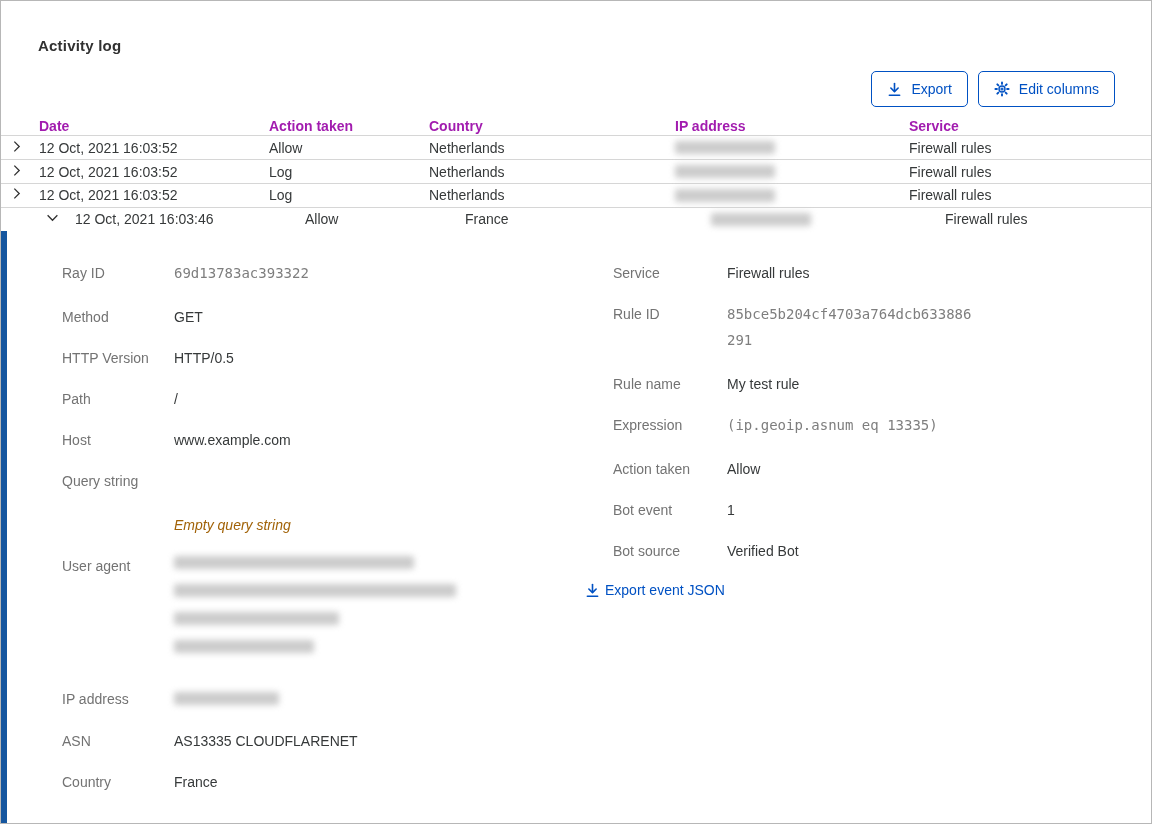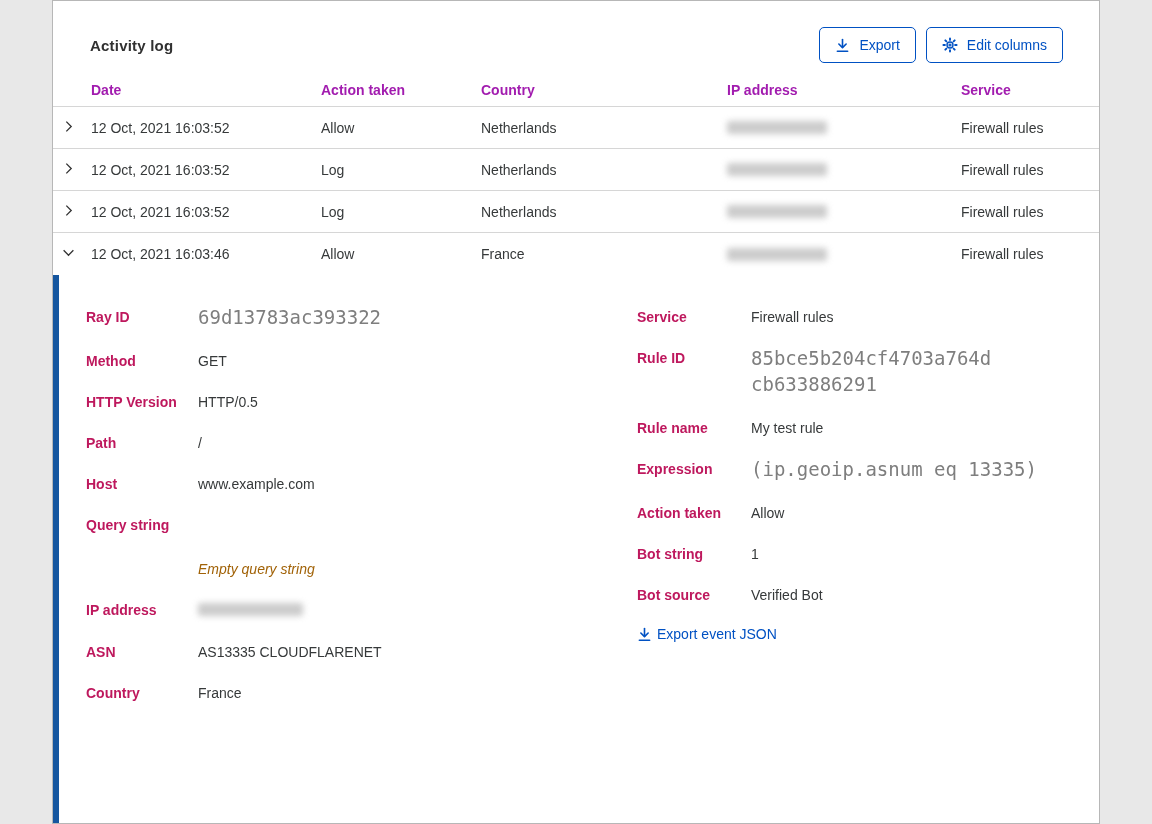--- a/index.html
+++ b/index.html
@@ -1,63 +1,63 @@
 <!DOCTYPE html>
 <html><head>
 <meta charset="utf-8">
 <style>
   * { margin:0; padding:0; box-sizing:border-box; }
   html,body { background:#e8e8e8; }
   body { font-family:"Liberation Sans", sans-serif; }
   .page {
-    width:1048px; height:824px; background:#ffffff;
+    width:1152px; height:824px; background:#ffffff;
     border:1px solid #b7b7b7; margin:0 auto;
     display:flex; flex-direction:column; overflow:hidden;
     color:#36393a; font-size:14px;
   }
 
   
   .hdr { display:flex; justify-content:space-between; align-items:flex-start;
          padding:26px 36px 10px 37px; }
   .title { font-size:15px; font-weight:700; color:#313131; padding-top:10px; letter-spacing:.2px; }
-  .btns { display:flex; gap:10px; }
+  .btns { display:flex; gap:10px;margin-top:44px; }
   .btn { display:flex; align-items:center; gap:9px; height:36px; padding:0 15px;
          background:#fff; border:1px solid #0051c3; border-radius:5px;
          color:#0051c3; font-size:14px; font-family:inherit; cursor:pointer; }
   .btn svg { display:block; }
 
   
   .thead, .trow { display:flex; align-items:center; width:100%; }
   .thead { height:34px; font-weight:600; color:#a21caf; border-bottom:1px solid #d6d6d6; }
   .trow  { height:42px; border-bottom:1px solid #d6d6d6; cursor:pointer; }
-  .trow.expanded { border-bottom:none; }
+  .trow.expanded { border-bottom:none;padding-left:36px; }
   .c-chev    { width:38px; padding-left:9px; display:flex; align-items:center; }
   .c-date    { width:230px; }
   .c-action  { width:160px; }
   .c-country { width:246px; }
   .c-ip      { width:234px; display:flex; align-items:center; }
   .c-service { flex:1; }
 
   
   .blur { background:#a9a9a9; height:13px; border-radius:2px;
           filter:blur(3px); opacity:.6; }
   .blur.ip-cell { width:100px; }
   .blur.ip-detail { width:105px; margin-top:3px; }
   .ua-lines .blur { height:13px; margin-bottom:15px; }
 
   
   .detail { flex:1; border-left:6px solid #15569f; display:flex;
             padding:32px 30px 10px 27px; align-items:flex-start; }
   .dcol-left  { width:551px; flex:0 0 551px; }
   .dcol-right { flex:1; }
   .drow { display:flex; margin-bottom:21px; line-height:20px; }
-  .dlabel { font-weight:700; color:#be185d; flex:0 0 112px; }
+  .dlabel { font-weight:400; color:#737373; flex:0 0 112px;margin-left:28px; }
   .dcol-right .dlabel { flex:0 0 114px; }
   .dvalue { color:#36393a; }
-  .mono { font-family:"DejaVu Sans Mono", monospace; font-size:19px; color:#7e7e7e;
+  .mono { font-family:"DejaVu Sans Mono", monospace; font-size:14px; color:#7e7e7e;
           line-height:26px; margin-top:-3px; }
   .wrapid { max-width:250px; word-break:break-all; }
   .italic { font-style:italic; color:#a16207;margin-top:44px; }
   .nowrap { white-space:nowrap; }
 
   .json-link { display:flex; align-items:center; gap:5px; color:#0051c3;
                cursor:pointer; margin-top:3px; }
   .json-link svg { display:block; }
 </style>
 </head>
@@ -194,20 +194,29 @@
       </div>
       <div class="drow">
         <div class="dlabel">Host</div>
         <div class="dvalue">www.example.com</div>
       </div>
       <div class="drow">
         <div class="dlabel">Query string</div>
         <div class="dvalue italic">Empty query string</div>
       </div>
       <div class="drow">
+        <div class="dlabel">User agent</div>
+        <div class="dvalue ua-lines">
+          <div class="blur" style="width:240px"></div>
+          <div class="blur" style="width:282px"></div>
+          <div class="blur" style="width:165px"></div>
+          <div class="blur" style="width:140px"></div>
+        </div>
+      </div>
+      <div class="drow">
         <div class="dlabel">IP address</div>
         <div class="dvalue"><span class="blur ip-detail" style="display:inline-block"></span></div>
       </div>
       <div class="drow">
         <div class="dlabel">ASN</div>
         <div class="dvalue">AS13335 CLOUDFLARENET</div>
       </div>
       <div class="drow">
         <div class="dlabel">Country</div>
         <div class="dvalue">France</div>
@@ -229,21 +238,21 @@
       </div>
       <div class="drow">
         <div class="dlabel">Expression</div>
         <div class="dvalue mono nowrap">(ip.geoip.asnum eq 13335)</div>
       </div>
       <div class="drow">
         <div class="dlabel">Action taken</div>
         <div class="dvalue">Allow</div>
       </div>
       <div class="drow">
-        <div class="dlabel">Bot string</div>
+        <div class="dlabel">Bot event</div>
         <div class="dvalue">1</div>
       </div>
       <div class="drow">
         <div class="dlabel">Bot source</div>
         <div class="dvalue">Verified Bot</div>
       </div>
       <div class="json-link">
         <span>
           <svg width="15" height="15" viewBox="0 0 14 14" fill="none" stroke="#0051c3" stroke-width="1.5" stroke-linecap="round" stroke-linejoin="round">
             <path d="M7 1.5v7"></path>

